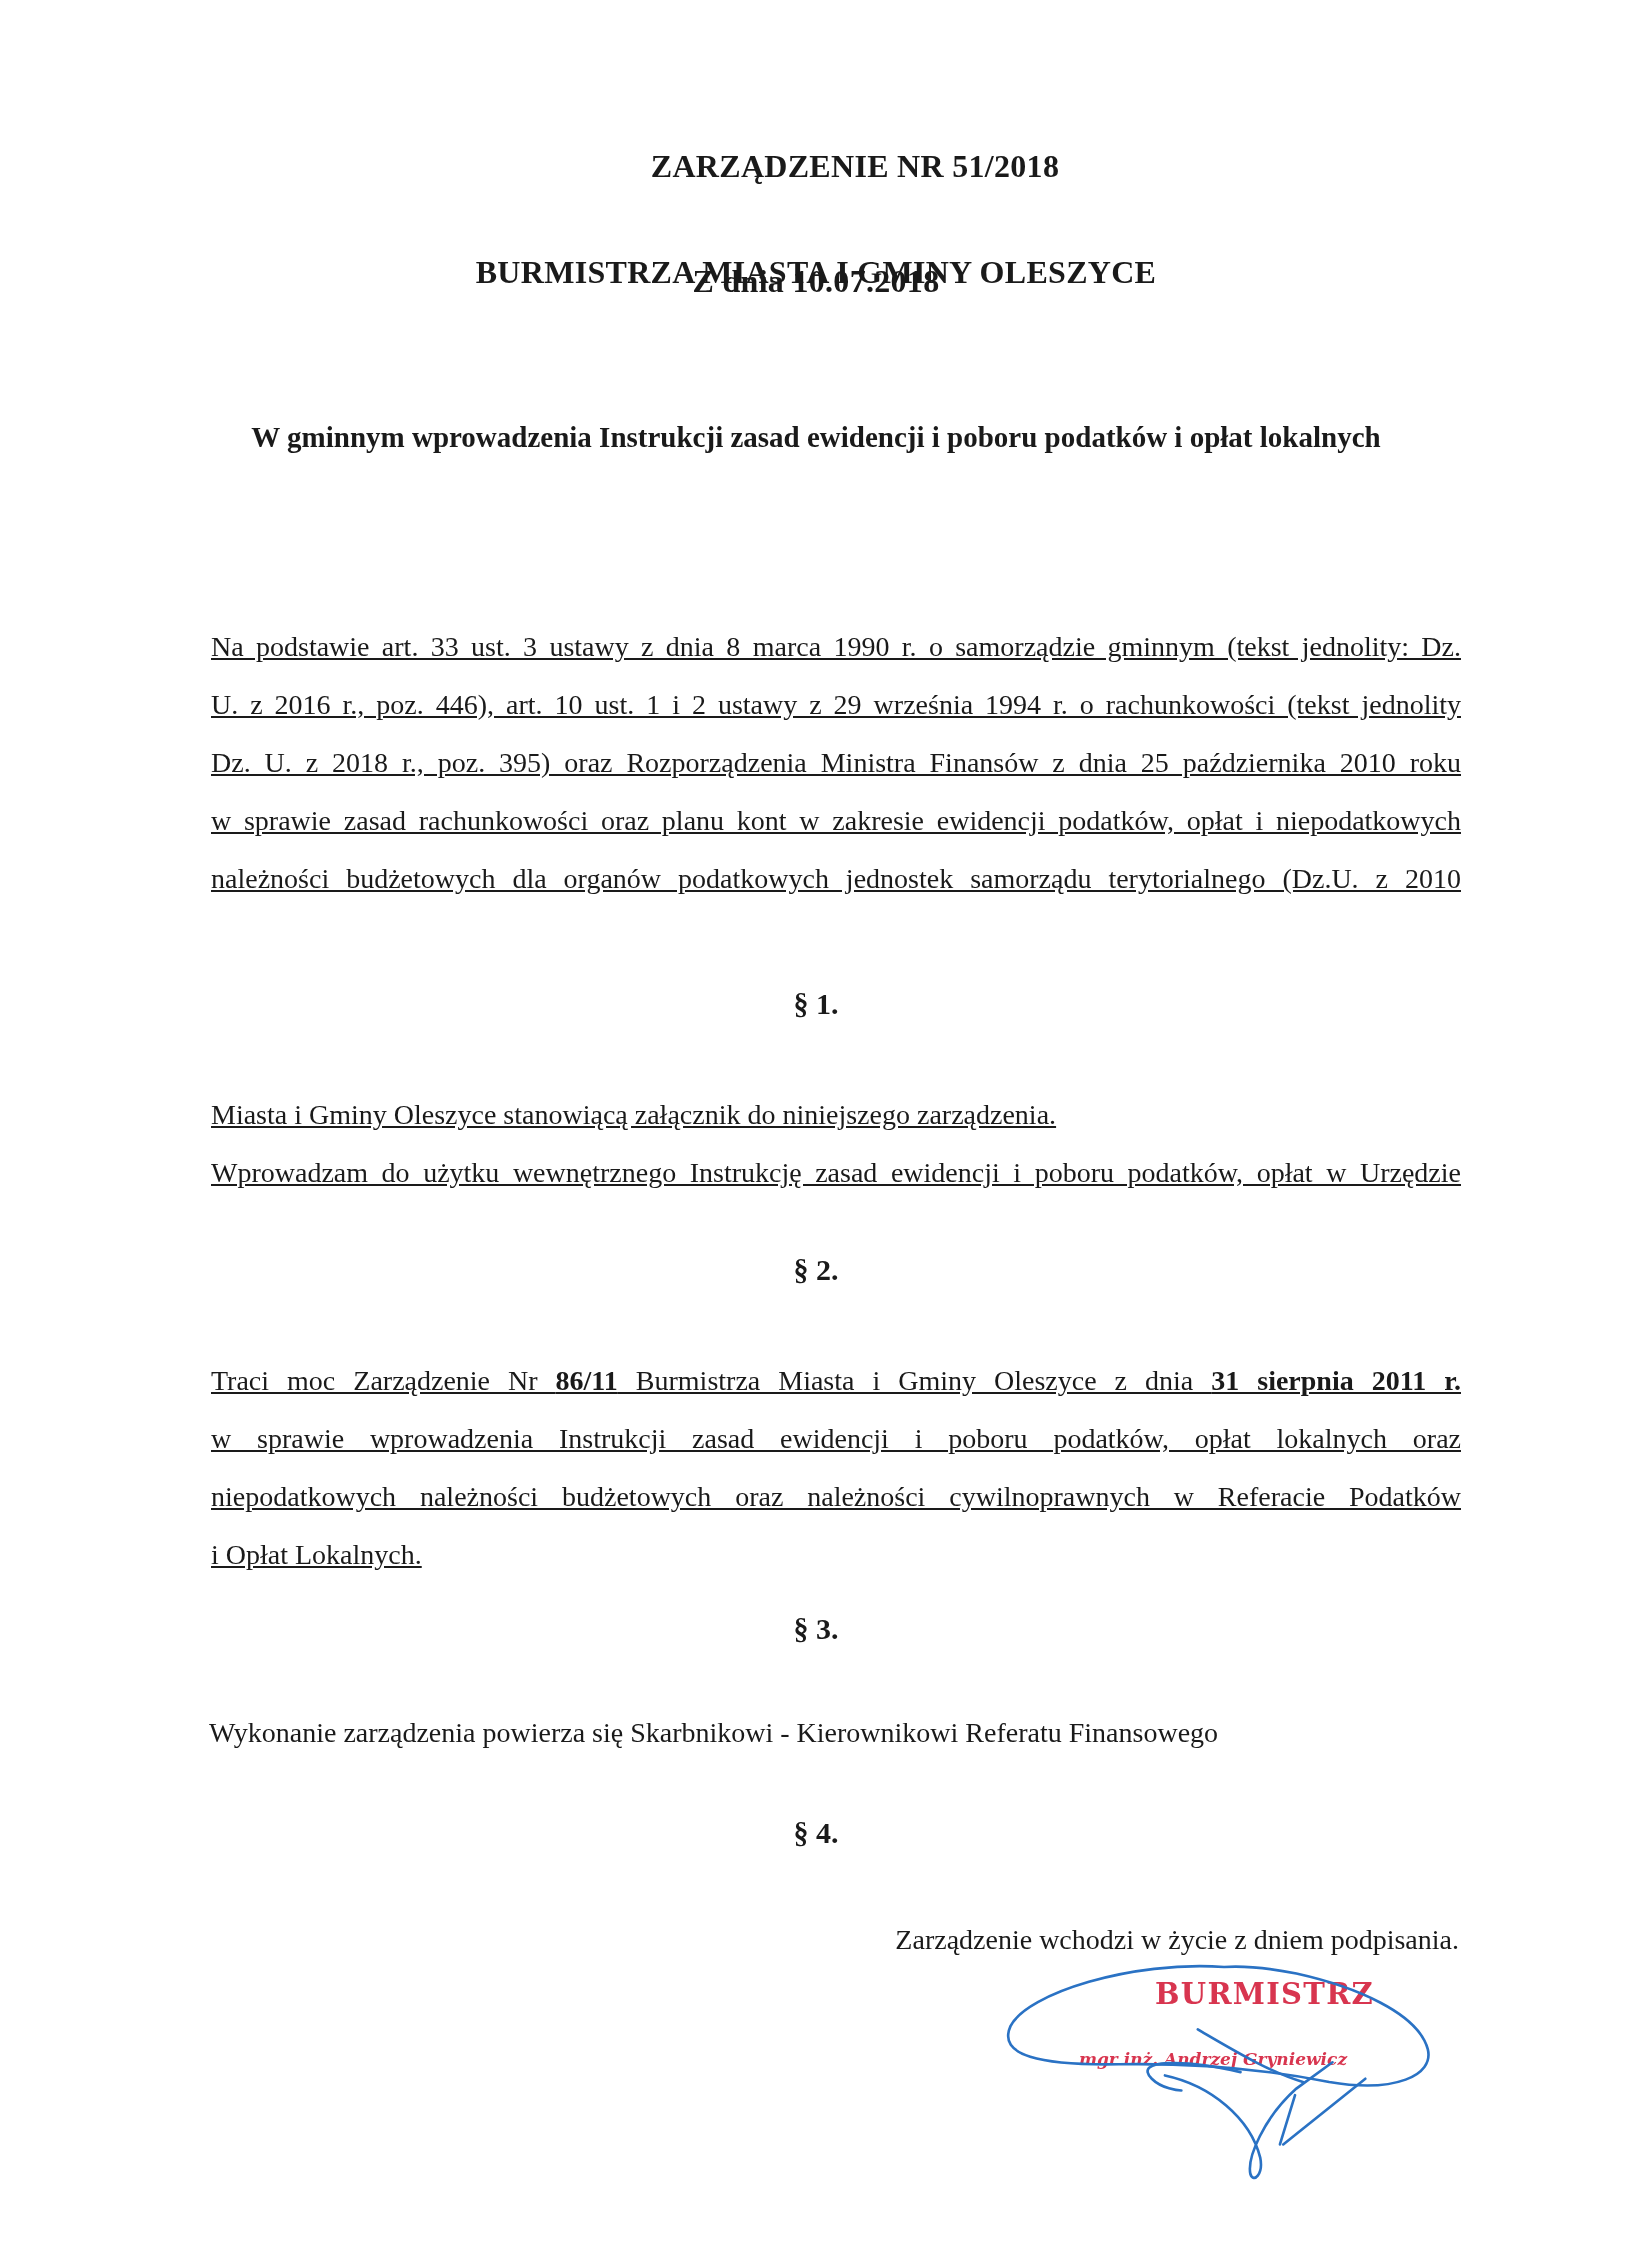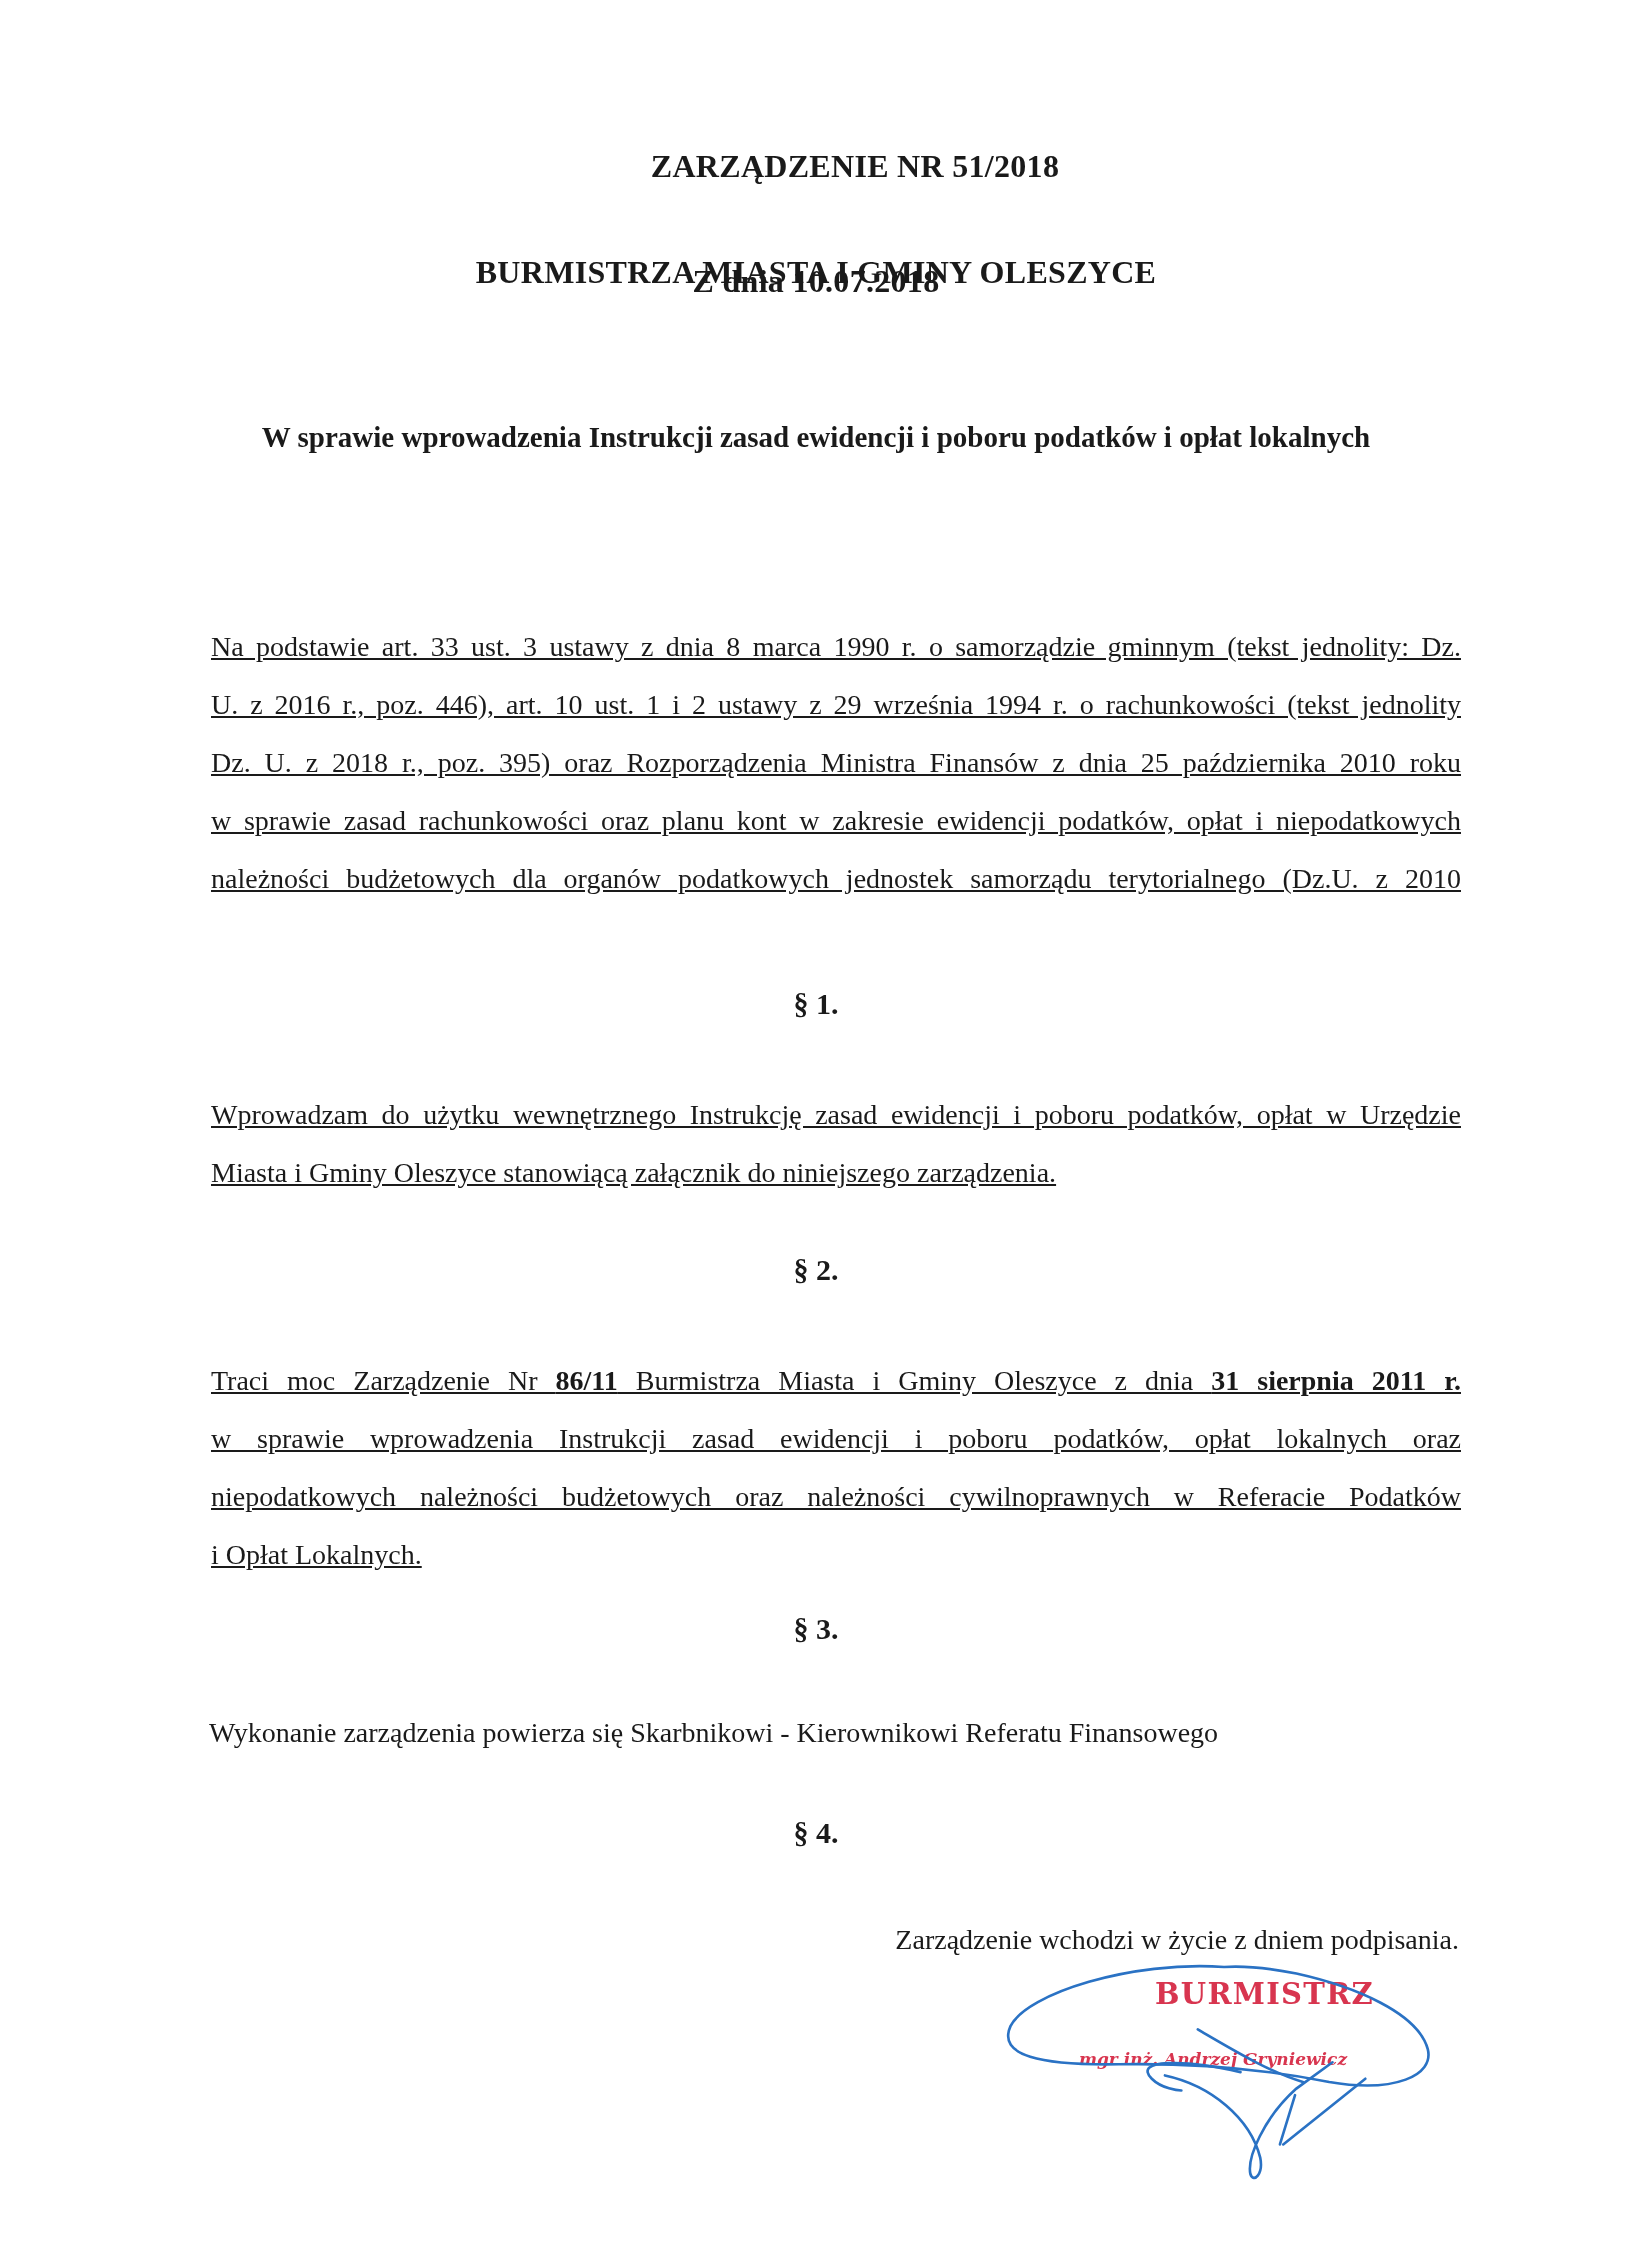--- a/index.html
+++ b/index.html
@@ -45,34 +45,34 @@
   </style>
 </head>
 <body>
 
 <div class="page">
 
   <div class="hdr hdr1">ZARZĄDZENIE NR 51/2018</div>
   <div class="hdr hdr2">BURMISTRZA MIASTA I GMINY OLESZYCE</div>
   <div class="hdr hdr3">Z dnia 10.07.2018</div>
 
-  <div class="subject">W sprawie wprowadzenia Instrukcji zasad ewidencji i poboru podatków i opłat lokalnych</div>
+  <div class="subject">W gminnym wprowadzenia Instrukcji zasad ewidencji i poboru podatków i opłat lokalnych</div>
 
   <div class="para p-intro justify">
     <span class="ln">Na podstawie art. 33 ust. 3 ustawy z dnia 8 marca 1990 r. o samorządzie gminnym (tekst jednolity: Dz.</span>
     <span class="ln">U. z 2016 r., poz. 446), art. 10 ust. 1 i 2 ustawy z 29 września 1994 r. o rachunkowości (tekst jednolity</span>
     <span class="ln">Dz. U. z 2018 r., poz. 395) oraz Rozporządzenia Ministra Finansów z dnia 25 października 2010 roku</span>
     <span class="ln">w sprawie zasad rachunkowości oraz planu kont w zakresie ewidencji podatków, opłat i niepodatkowych</span>
     <span class="ln">należności budżetowych dla organów podatkowych jednostek samorządu terytorialnego (Dz.U. z 2010</span>
   </div>
 
   <div class="sect s1">§ 1.</div>
   <div class="para p1 justify">
+    <span class="ln last">Miasta i Gminy Oleszyce stanowiącą załącznik do niniejszego zarządzenia.</span>
     <span class="ln">Wprowadzam do użytku wewnętrznego Instrukcję zasad ewidencji i poboru podatków, opłat w Urzędzie</span>
-    <span class="ln last">Miasta i Gminy Oleszyce stanowiącą załącznik do niniejszego zarządzenia.</span>
   </div>
 
   <div class="sect s2">§ 2.</div>
   <div class="para p2 justify">
     <span class="ln"><span>Traci moc Zarządzenie Nr </span><b class="bold-inline">86/11</b><span> Burmistrza Miasta i Gminy Oleszyce  z dnia </span><b class="bold-inline">31 sierpnia 2011 r.</b></span>
     <span class="ln">w sprawie wprowadzenia Instrukcji zasad ewidencji i poboru podatków, opłat lokalnych oraz</span>
     <span class="ln">niepodatkowych należności budżetowych oraz należności cywilnoprawnych w Referacie Podatków</span>
     <span class="ln last">i Opłat Lokalnych.</span>
   </div>
 

